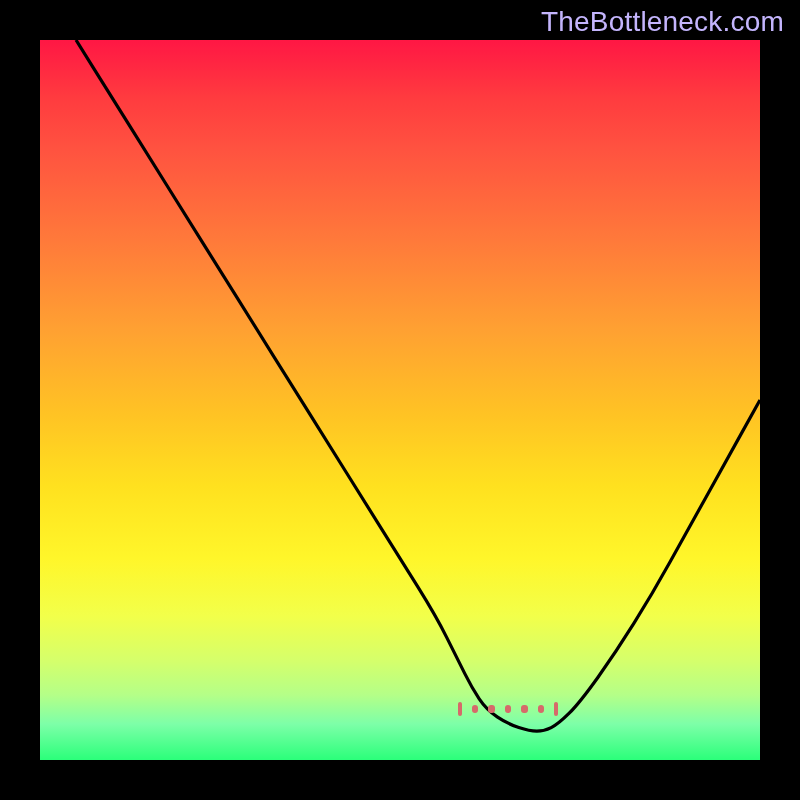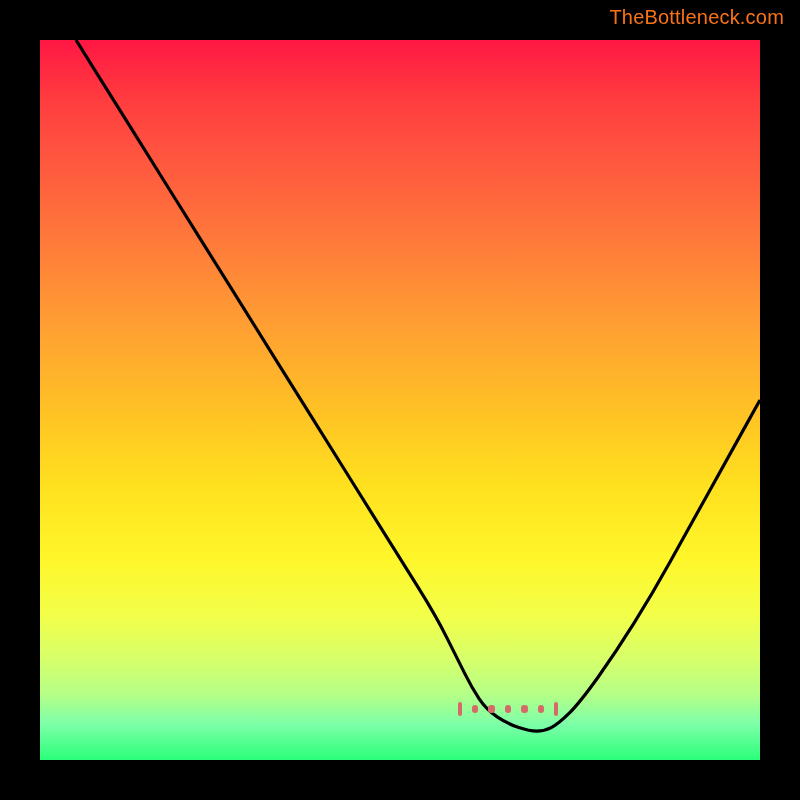--- a/index.html
+++ b/index.html
@@ -8,22 +8,22 @@
     position: relative;
     width: 800px;
     height: 800px;
     background: #000;
   }
   .watermark {
     position: absolute;
     top: 6px;
     right: 16px;
     font-family: Arial, Helvetica, sans-serif;
-    font-size: 20px;
-    color: #f97316;
+    font-size: 28px;
+    color: #c4b5fd;
     letter-spacing: 0.2px;
     user-select: none;
   }
   .plot-area {
     position: absolute;
     left: 40px;
     top: 40px;
     width: 720px;
     height: 720px;
     overflow: hidden;

